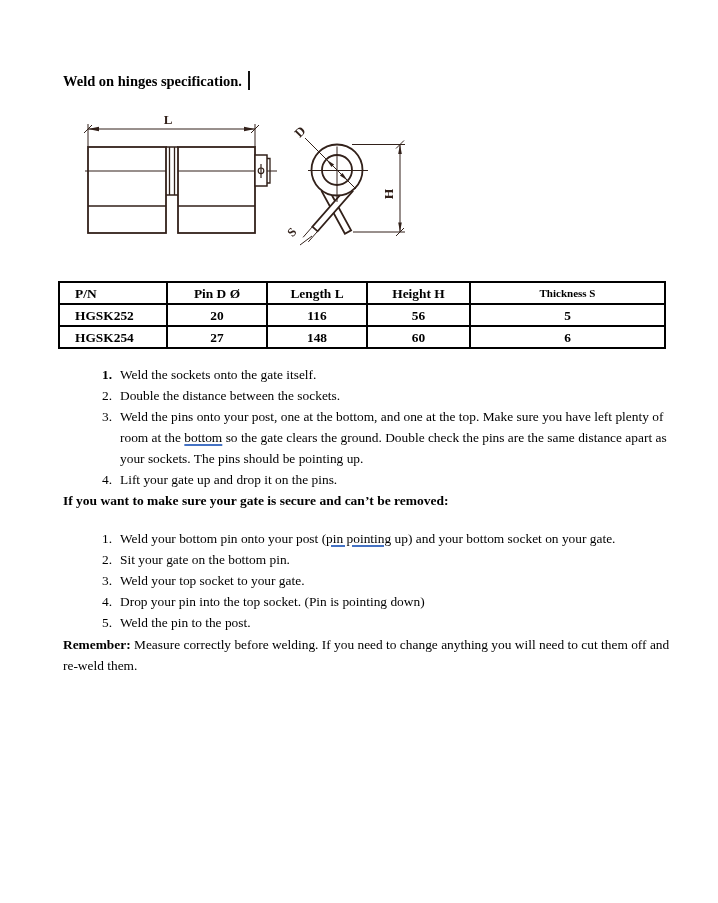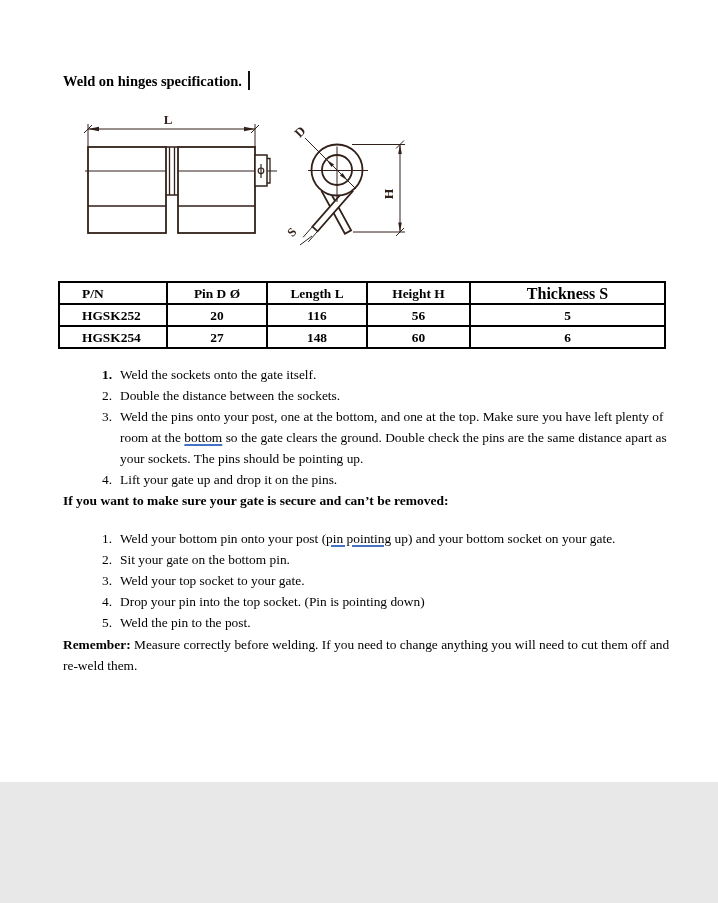--- a/index.html
+++ b/index.html
@@ -1,36 +1,36 @@
 <!DOCTYPE html>
 <html style="--grammar: #4472c4;"><head>
 <meta charset="utf-8">
 <style>
   html,body { margin:0; padding:0; background:#e8e8e8; }
   .page {
     position:relative;
-    width:718px; height:782px;
+    width:718px; height:903px;
     background:#ffffff;
     font-family:"Liberation Serif","DejaVu Serif",serif;
     color:#000;
     overflow:hidden;
   }
   .content { padding:71px 46px 0 63px; width:609px; font-size:13.4px; line-height:21px; }
 
   .title { font-size:14.5px; font-weight:bold; white-space:nowrap; }
   .cursor { display:inline-block; width:2px; height:19px; background:#111; margin-left:6px; vertical-align:-4px; }
 
   .figure { margin-top:14px; margin-left:12px; height:148px; }
   .figure svg { display:block; }
 
   table.spec { border-collapse:collapse; margin-top:27px; margin-left:-5px; table-layout:fixed; width:606px; font-weight:bold; }
   table.spec th, table.spec td { border:2px solid #000; height:20px; padding:0; font-size:13.4px; line-height:15px; text-align:center; vertical-align:middle; }
   table.spec th { font-size:13.4px; }
-  table.spec th:last-child { font-size:16px; }
-  table.spec th:first-child, table.spec td:first-child { text-align:left; padding-left:22px; }
+  table.spec th:last-child { font-size:11px; }
+  table.spec th:first-child, table.spec td:first-child { text-align:left; padding-left:15px; }
 
   .h1 { font-weight:bold; font-size:13.5px; }
   .head-install { margin-top:49px; }
   .head-secure { margin-top:0px; }
 
   .list { margin-top:15px; }
   .list2 { margin-top:17px; }
   .li { display:flex; }
   .num { width:49px; flex:0 0 49px; text-align:right; padding-right:0; }
   .num.b { font-weight:bold; }

